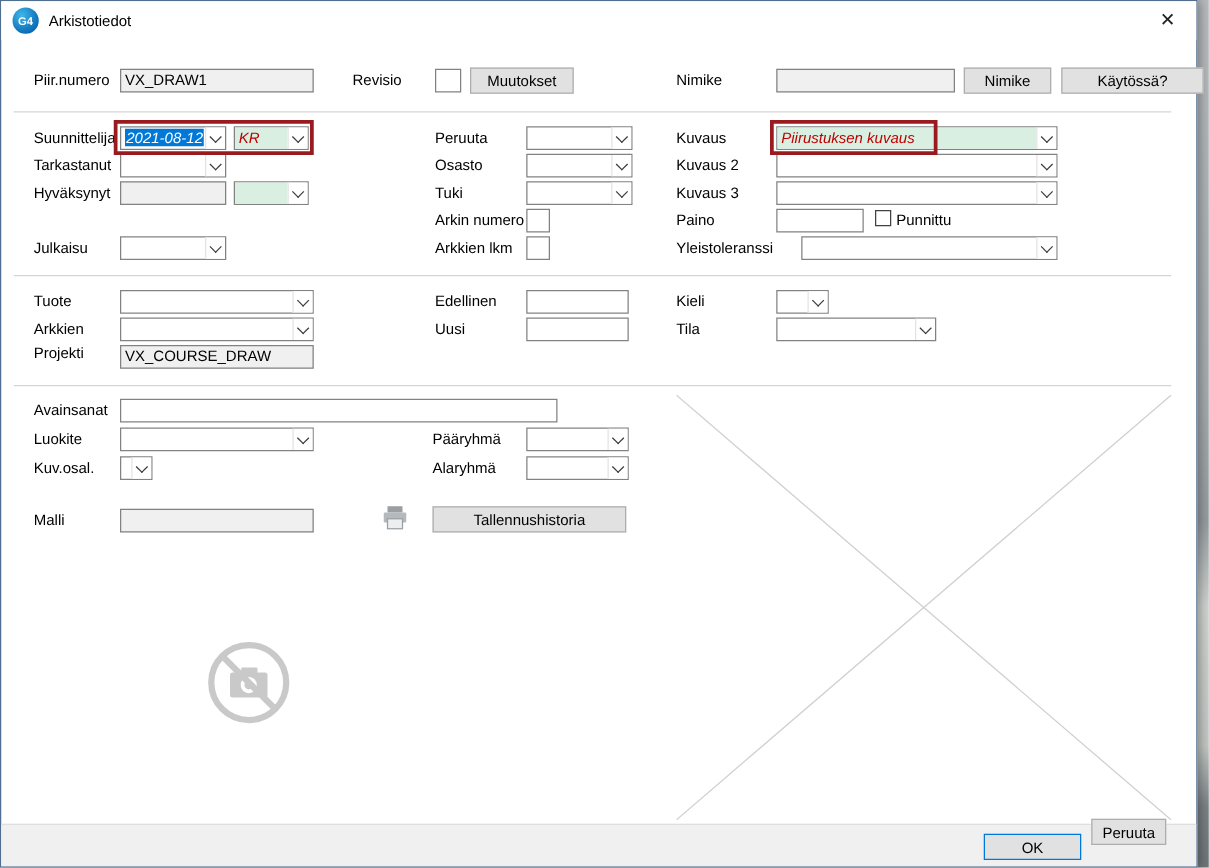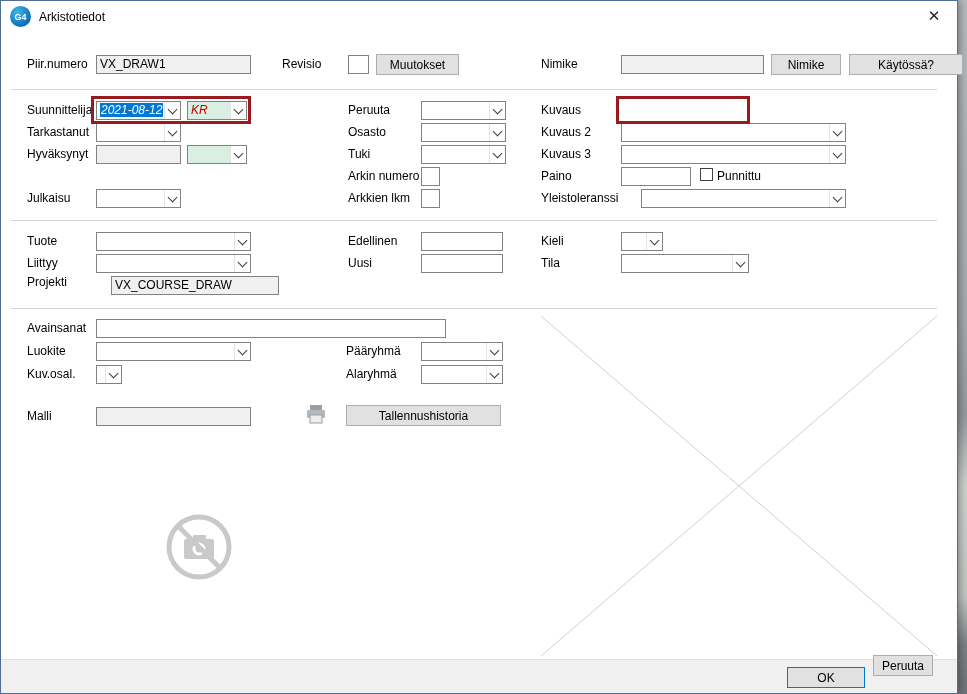--- a/index.html
+++ b/index.html
@@ -89,20 +89,26 @@
 
   <div class="lbl" style="left:347px;top:103px">Peruuta</div>
   <div class="combo" style="left:420px;top:100px;width:85px">
     <span class="val"></span>
     <span class="arr">
         <span class="chev"></span>
       </span>
   </div>
 
   <div class="lbl" style="left:540px;top:103px">Kuvaus</div>
+  <div class="combo hl" style="left:620px;top:100px;width:225px">
+    <span class="val">Piirustuksen kuvaus</span>
+    <span class="arr">
+        <span class="chev"></span>
+      </span>
+  </div>
   <div class="annot" style="left:615px;top:95px;width:134px;height:28px"></div>
 
   <div class="lbl" style="left:26px;top:125px">Tarkastanut</div>
   <div class="combo" style="left:95px;top:122px;width:85px">
     <span class="val"></span>
     <span class="arr">
         <span class="chev"></span>
       </span>
   </div>
   <div class="lbl" style="left:347px;top:125px">Osasto</div>
@@ -179,39 +185,39 @@
   <div class="lbl" style="left:347px;top:234px">Edellinen</div>
   <div class="txt" style="left:420px;top:231px;width:82px"></div>
   <div class="lbl" style="left:540px;top:234px">Kieli</div>
   <div class="combo" style="left:620px;top:231px;width:42px">
     <span class="val"></span>
     <span class="arr">
         <span class="chev"></span>
       </span>
   </div>
 
-  <div class="lbl" style="left:26px;top:256px">Liittyy</div>
+  <div class="lbl" style="left:26px;top:256px">Arkkien</div>
   <div class="combo" style="left:95px;top:253px;width:155px">
     <span class="val"></span>
     <span class="arr">
         <span class="chev"></span>
       </span>
   </div>
   <div class="lbl" style="left:347px;top:256px">Uusi</div>
   <div class="txt" style="left:420px;top:253px;width:82px"></div>
   <div class="lbl" style="left:540px;top:256px">Tila</div>
   <div class="combo" style="left:620px;top:253px;width:128px">
     <span class="val"></span>
     <span class="arr">
         <span class="chev"></span>
       </span>
   </div>
 
   <div class="lbl" style="left:26px;top:275px">Projekti</div>
-  <div class="txt ro" style="left:110px;top:275px;width:168px">VX_COURSE_DRAW</div>
+  <div class="txt ro" style="left:95px;top:275px;width:155px">VX_COURSE_DRAW</div>
 
   <div class="sep" style="top:307px"></div>
 
   <div class="lbl" style="left:26px;top:321px">Avainsanat</div>
   <div class="txt" style="left:95px;top:318px;width:350px"></div>
 
   <div class="lbl" style="left:26px;top:344px">Luokite</div>
   <div class="combo" style="left:95px;top:341px;width:155px">
     <span class="val"></span>
     <span class="arr">

